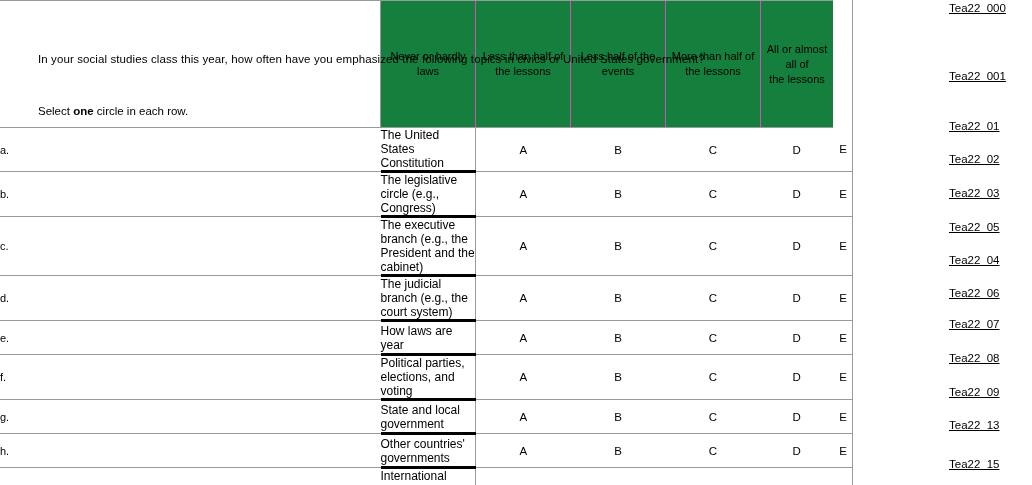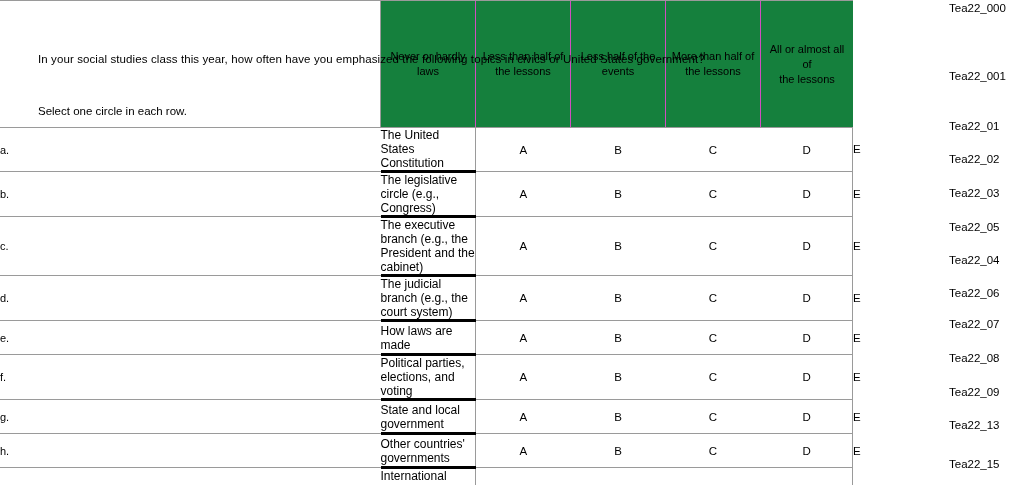--- a/index.html
+++ b/index.html
@@ -55,21 +55,21 @@
     font-size: 11.5px;
     letter-spacing: 0.1px;
     white-space: nowrap;
   }
   .q-instruction {
     position: absolute;
     left: 38px;
     top: 104px;
     font-size: 11.5px;
   }
-  .q-instruction b { font-weight: normal; }
+  .q-instruction b { font-weight: bold; }
 
   .header-opt {
     background: #15803d;
     border-bottom: 1px solid #9a9a9a;
     border-left: 1px solid #d04ec0;
     text-align: center;
     font-size: 11px;
     line-height: 15px;
     color: #000000;
     vertical-align: bottom;
@@ -117,20 +117,21 @@
     top: 0;
     width: 178px;
     height: 485px;
   }
   .var-item {
     position: absolute;
     left: 95px;
     font-size: 11.5px;
     color: #000000;
     white-space: nowrap;
+    text-decoration: underline;
   }
 </style>
 </head>
 <body>
 
 <div id="survey-panel">
   <table class="survey-table">
     <tbody id="survey-body">
         <tr class="top-border">
           <td class="qtext-cell">
@@ -142,21 +143,21 @@
           </td>
           <td class="header-opt" style="width: 94px;">
             <span class="hdr-inner"><span>Less than half of</span><br><span>the lessons</span></span>
           </td>
           <td class="header-opt" style="width: 94px;">
             <span class="hdr-inner"><span>Less half of the</span><br><span>events</span></span>
           </td>
           <td class="header-opt" style="width: 94px;">
             <span class="hdr-inner"><span>More than half of</span><br><span>the lessons</span></span>
           </td>
-          <td class="header-opt" style="width: 92px;">
+          <td class="header-opt" style="width: 72px;">
             <span class="hdr-inner"><span>All or almost all of</span><br><span>the lessons</span></span>
           </td>
         </tr>
         <tr>
           <td class="row-letter">a.</td>
           <td class="row-text">The United States Constitution</td>
           <td class="opt-cell">A</td>
           <td class="opt-cell">B</td>
           <td class="opt-cell">C</td>
           <td class="opt-cell">D</td>
@@ -184,21 +185,21 @@
           <td class="row-letter">d.</td>
           <td class="row-text">The judicial branch (e.g., the court system)</td>
           <td class="opt-cell">A</td>
           <td class="opt-cell">B</td>
           <td class="opt-cell">C</td>
           <td class="opt-cell">D</td>
           <td class="opt-cell">E</td>
         </tr>
         <tr>
           <td class="row-letter">e.</td>
-          <td class="row-text">How laws are made</td>
+          <td class="row-text">How laws are year</td>
           <td class="opt-cell">A</td>
           <td class="opt-cell">B</td>
           <td class="opt-cell">C</td>
           <td class="opt-cell">D</td>
           <td class="opt-cell">E</td>
         </tr>
         <tr>
           <td class="row-letter">f.</td>
           <td class="row-text">Political parties, elections, and voting</td>
           <td class="opt-cell">A</td>

